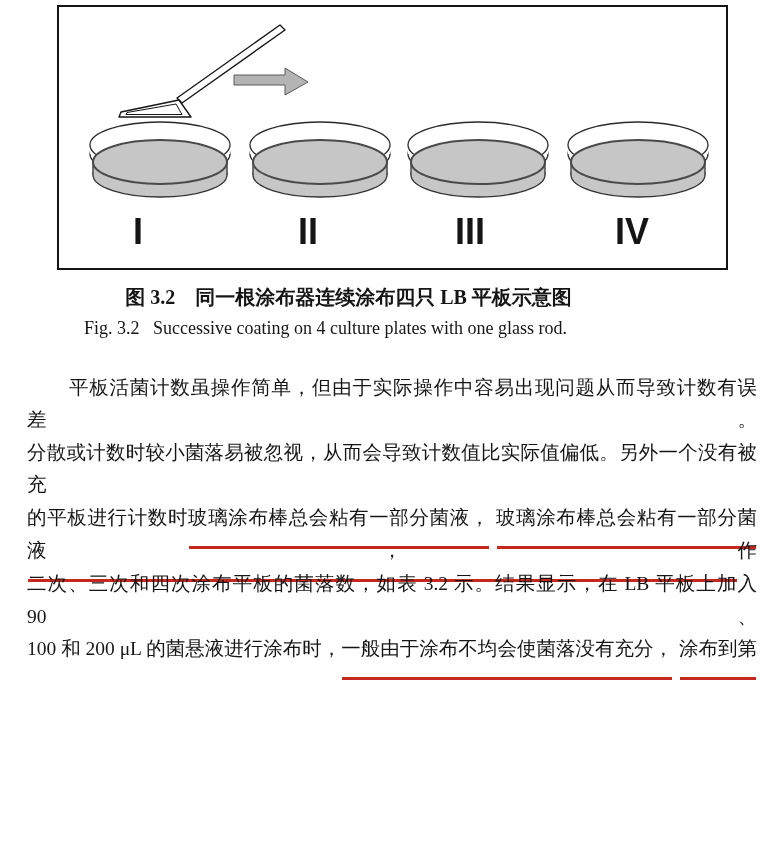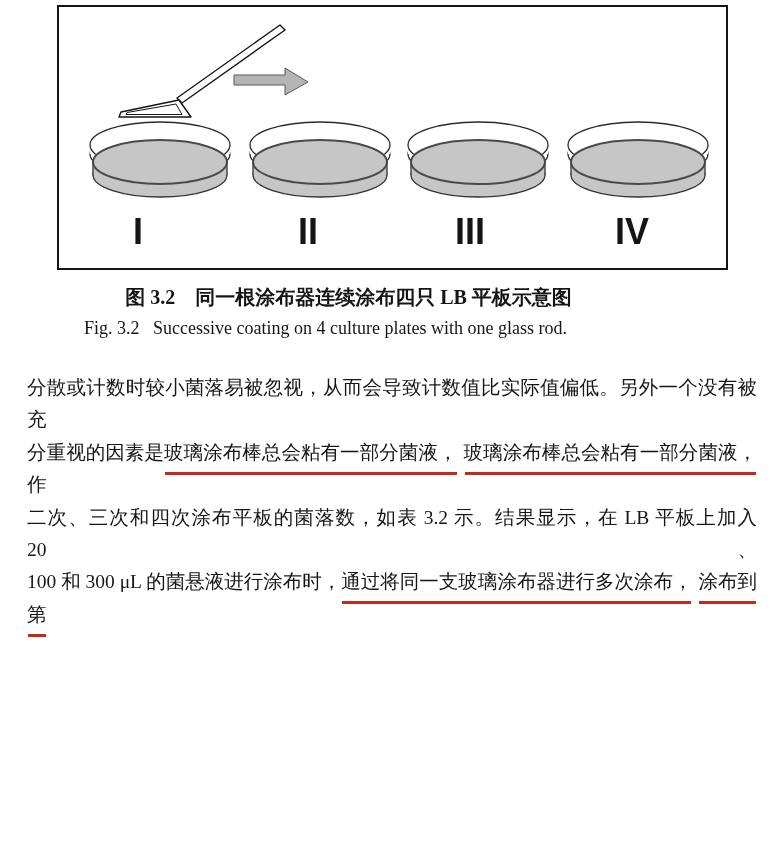--- a/index.html
+++ b/index.html
@@ -10,21 +10,21 @@
   .figure-box svg{position:absolute;left:0;top:0;}
   .cap-zh{position:absolute;top:284px;left:0;width:697px;text-align:center;
           font-weight:bold;font-size:20px;white-space:pre-wrap;}
   .cap-en{position:absolute;top:318px;left:0;width:651px;text-align:center;
           font-size:18px;white-space:pre-wrap;}
   .body-text{position:absolute;top:372px;left:27px;width:730px;
              font-size:19.5px;line-height:32.4px;}
   .tline{white-space:pre-wrap;}
   .tline.just{text-align:justify;text-align-last:justify;}
   .tline.indent{text-indent:42px;}
-  .u{padding-bottom:9px;box-shadow:0 4px 0 -1px var(--red,#c5281c);}
+  .u{padding-bottom:16px;box-shadow:0 4px 0 -1px var(--red,#c5281c);font-family:Liberation Mono, monospace;}
   .u.gapafter{margin-right:6px;}
   .dish-label{font-family:"Liberation Sans","DejaVu Sans",sans-serif;font-weight:bold;}
 </style>
 </head>
 <body>
 
 <div class="page">
 
   <div class="figure-box">
     <svg id="fig" width="667" height="261" viewBox="0 0 667 261">
@@ -94,19 +94,20 @@
           </g>
           <text x="573" y="237" text-anchor="middle" font-size="36" fill="#151515" class="dish-label">IV</text>
         </g>
       </svg>
   </div>
 
   <div class="cap-zh">图 3.2　同一根涂布器连续涂布四只 LB 平板示意图</div>
   <div class="cap-en">Fig. 3.2   Successive coating on 4 culture plates with one glass rod.</div>
 
   <div class="body-text" id="bodyText">
+      <div class="tline indent just"><span>平板活菌计数虽操作简单，但由于实际操作中容易出现问题从而导致计数有误差。</span></div>
       <div class="tline just"><span>分散或计数时较小菌落易被忽视，从而会导致计数值比实际值偏低。另外一个没有被充</span></div>
-      <div class="tline just"><span>分重视的因素是</span><span class="u gapafter">玻璃涂布棒总会粘有一部分菌液，</span><span class="u">玻璃涂布棒总会粘有一部分菌液，</span><span>作</span></div>
-      <div class="tline just"><span>二次、三次和四次涂布平板的菌落数，如表 3.2 示。结果显示，在 LB 平板上加入 20、</span></div>
-      <div class="tline just"><span>100 和 300 μL 的菌悬液进行涂布时，</span><span class="u gapafter">通过将同一支玻璃涂布器进行多次涂布，</span><span class="u">涂布到第</span></div>
+      <div class="tline just"><span>的平板进行计数时</span><span class="u gapafter">玻璃涂布棒总会粘有一部分菌液，</span><span class="u">玻璃涂布棒总会粘有一部分菌液，</span><span>作</span></div>
+      <div class="tline just"><span>二次、三次和四次涂布平板的菌落数，如表 3.2 示。结果显示，在 LB 平板上加入 90、</span></div>
+      <div class="tline just"><span>100 和 200 μL 的菌悬液进行涂布时，</span><span class="u gapafter">一般由于涂布不均会使菌落没有充分，</span><span class="u">涂布到第</span></div>
     </div>
 
 </div>
 
 </body></html>

